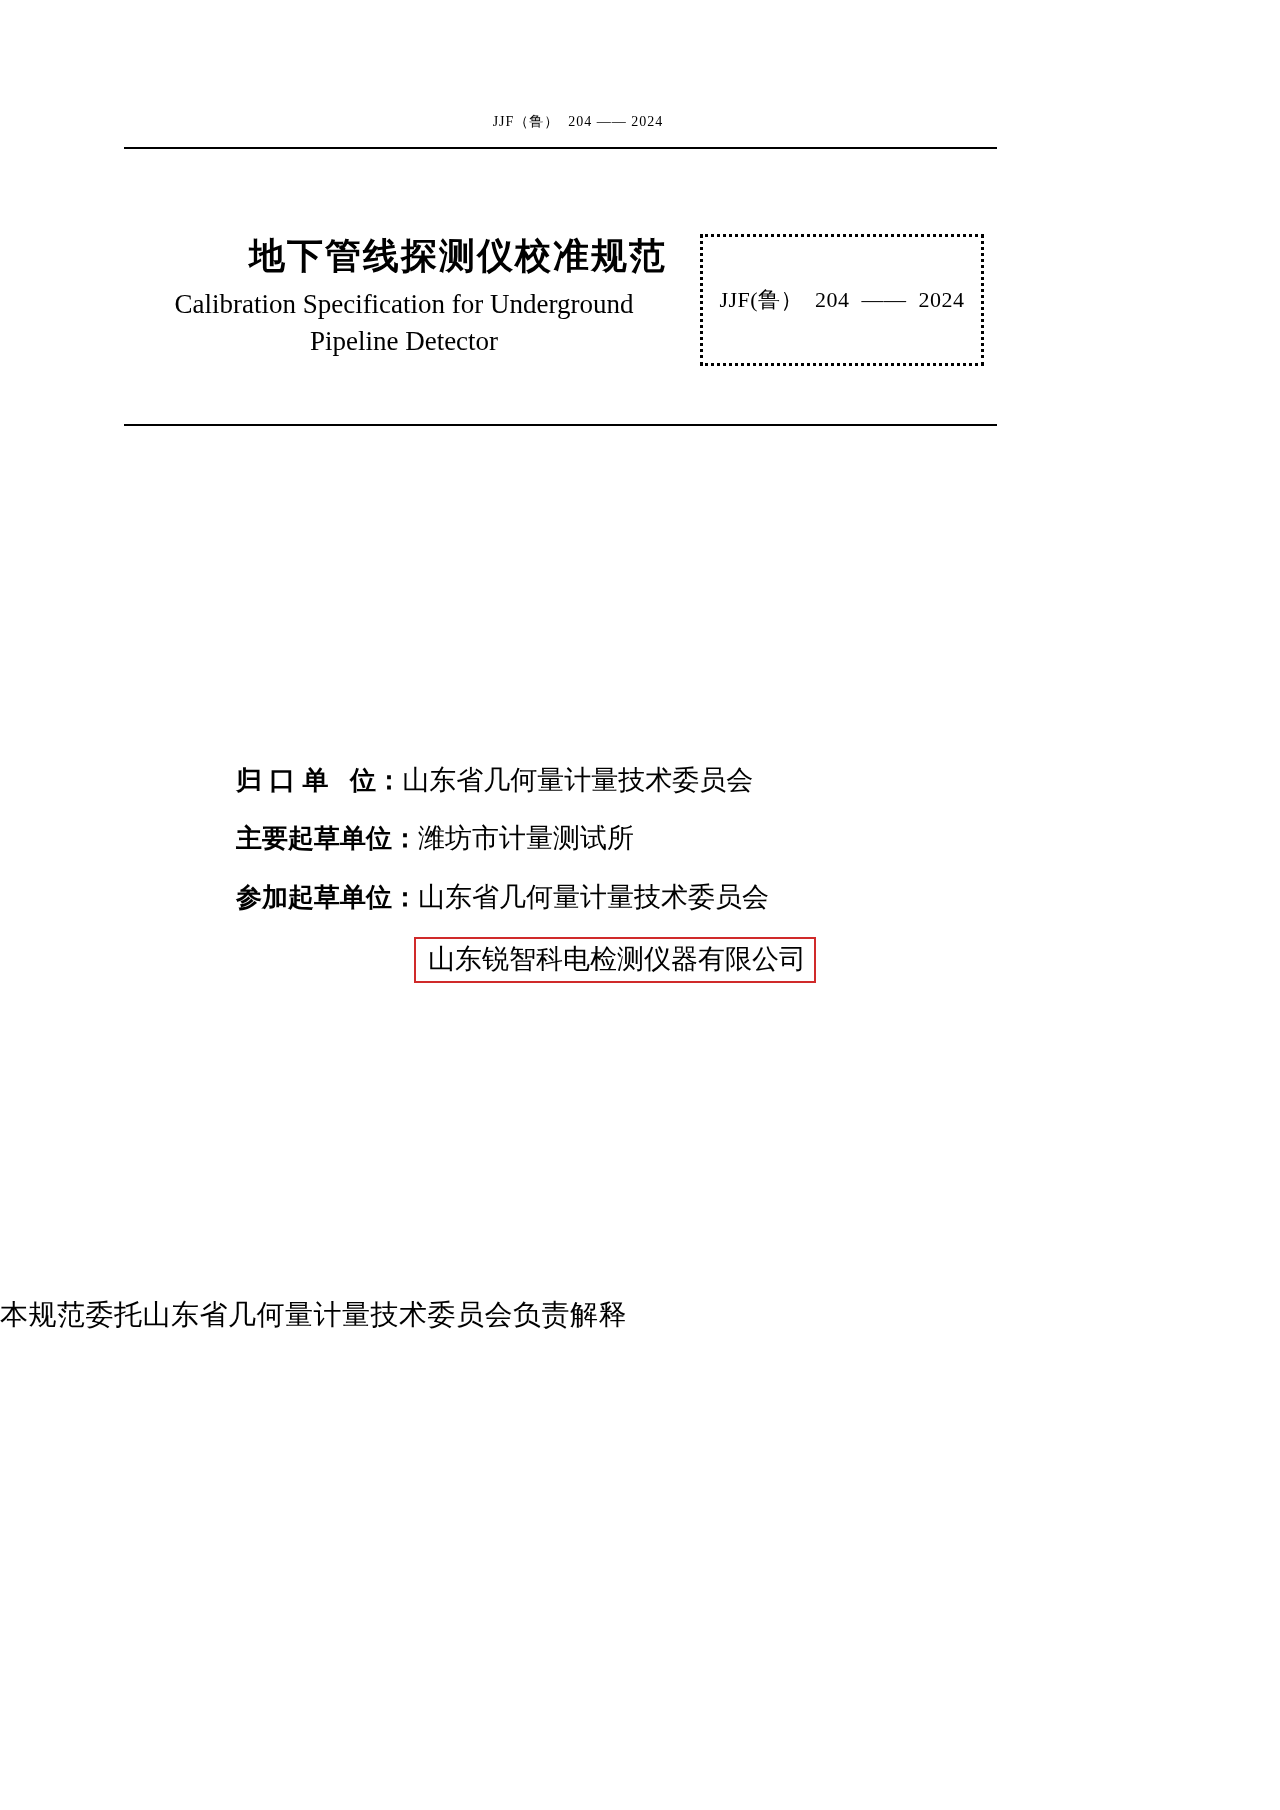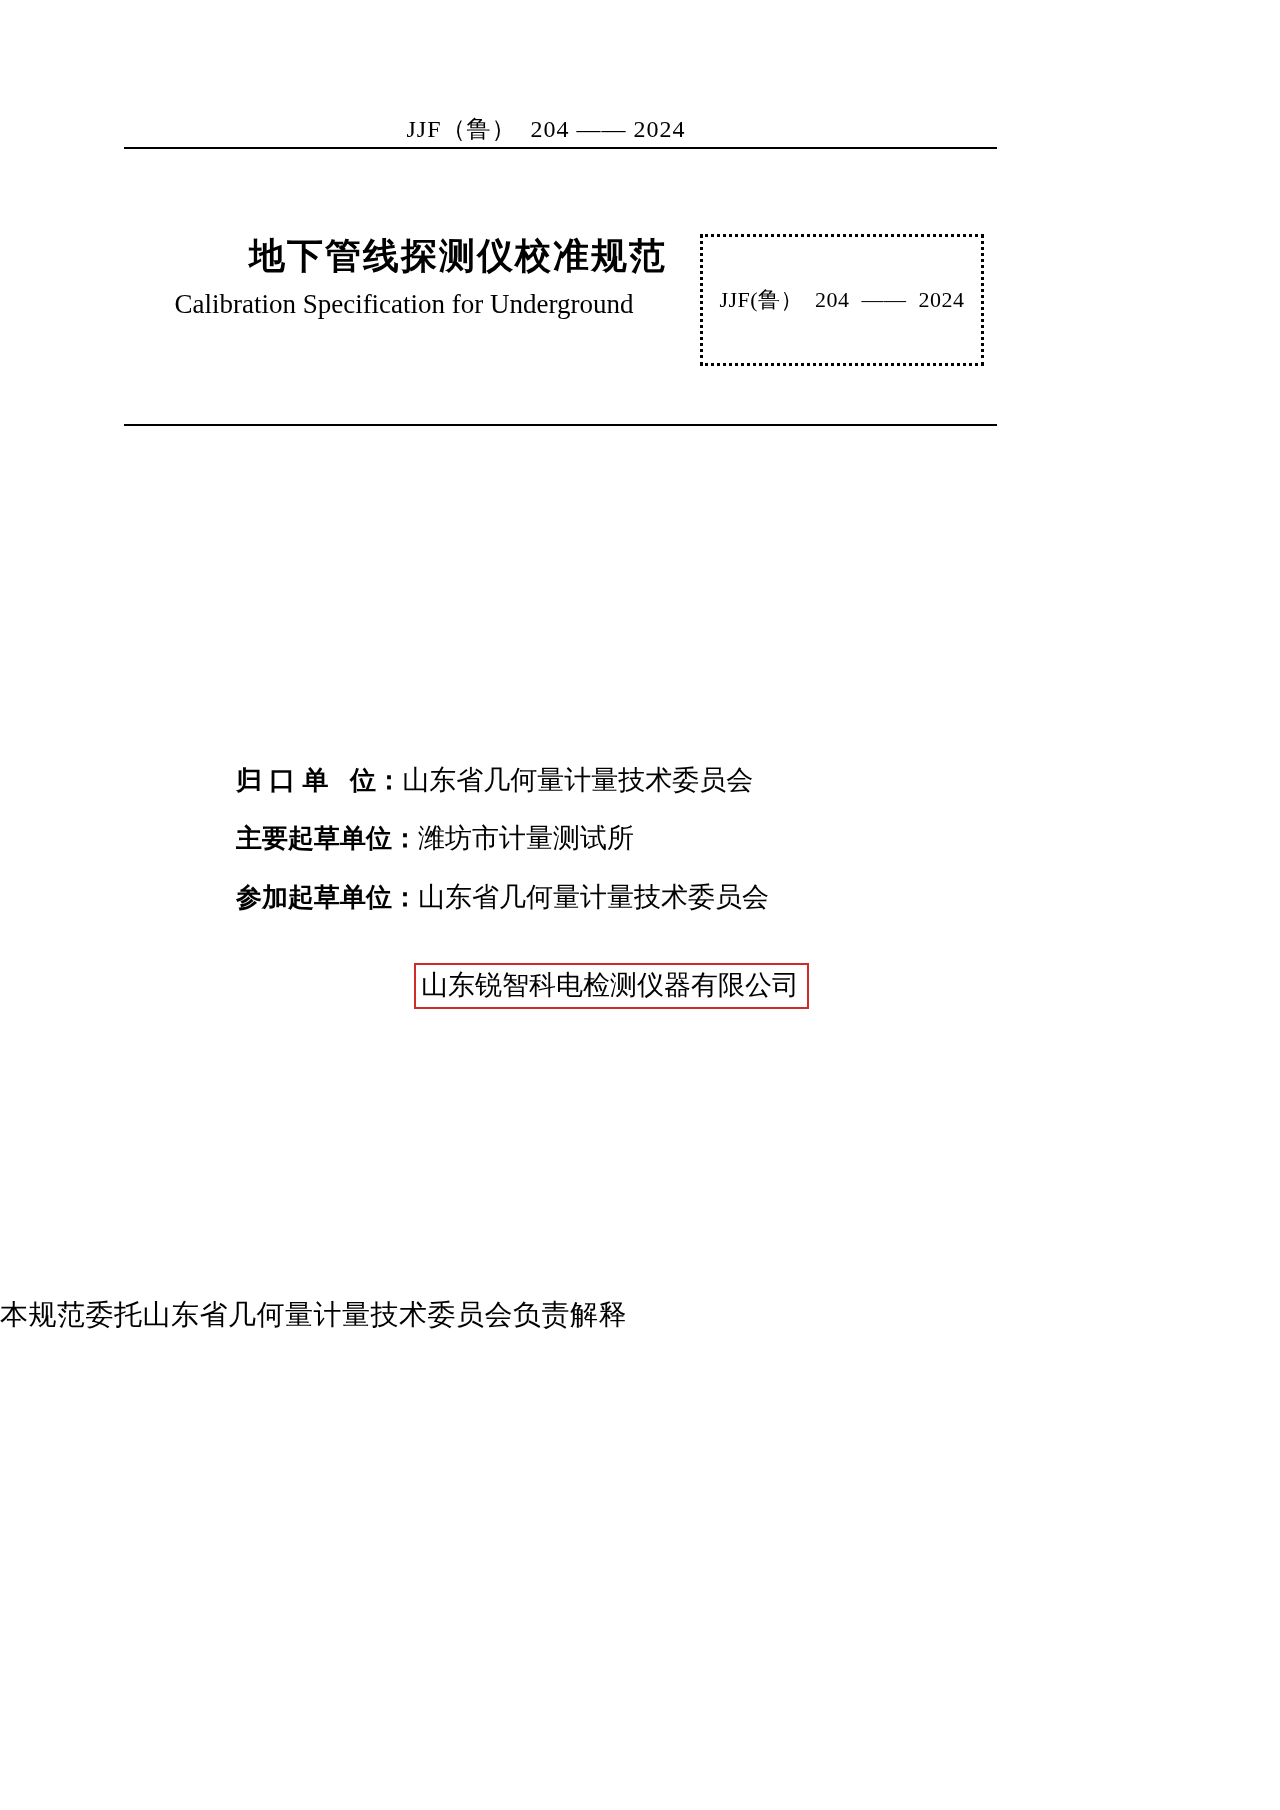--- a/index.html
+++ b/index.html
@@ -25,23 +25,24 @@
   }
 
   
   .header-code {
     position: absolute;
     left: 0;
     top: 113px;
     width: 1092px;
     text-align: center;
     font-family: "Liberation Serif", serif;
-    font-size: 24px;
+    font-size: 14px;
     letter-spacing: 1px;
     white-space: pre;
+    padding-left: 32px;
   }
   .header-rule {
     position: absolute;
     left: 124px;
     top: 147px;
     width: 873px;
     height: 0;
     border-top: 2px solid #000;
   }
 
@@ -130,27 +131,26 @@
     white-space: pre;
     flex: 0 0 auto;
   }
   .credit-extra-row {
     margin-top: 4px;
     margin-bottom: 0;
     padding-left: 178px;
   }
   .highlight-box {
     border: 2px solid #d02a2a;
-    padding: 4px 8px 5px 5px;
+    padding: 4px 8px 5px 12px;
     display: inline-block;
     font-family: "Liberation Serif", serif;
     font-size: 27px;
     white-space: pre;
     line-height: 1.2;
-    margin-top: 26px;
   }
 
   
   .footer-note {
     position: absolute;
     left: 0;
     top: 1296px;
     width: 1280px;
     text-align: left;
     font-family: "Liberation Serif", serif;
@@ -165,20 +165,21 @@
 <div class="page">
 
   <div class="header-code">JJF（鲁）  204 —— 2024</div>
 
   <div class="header-rule"></div>
 
   <div class="title-cn">地下管线探测仪校准规范</div>
 
   <div class="title-en">
     <div>Calibration Specification for Underground</div>
+    <div>Pipeline Detector</div>
   </div>
 
   <div class="stamp-box">
     <div class="stamp-inner">JJF(鲁）  204  ——  2024</div>
   </div>
 
   <div class="section-rule"></div>
 
   <div class="credits">
 

